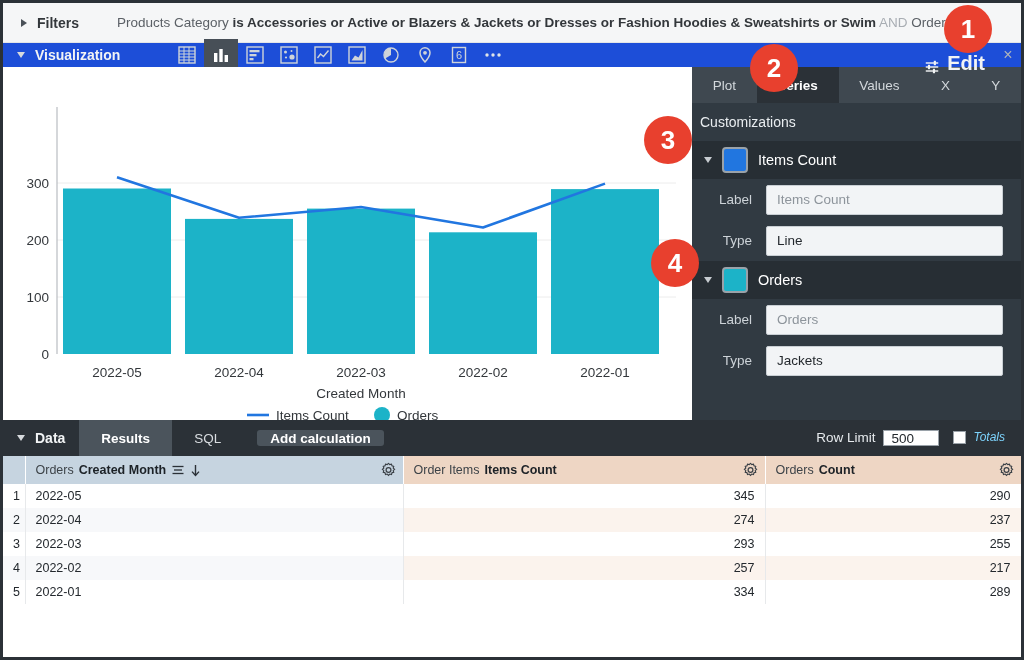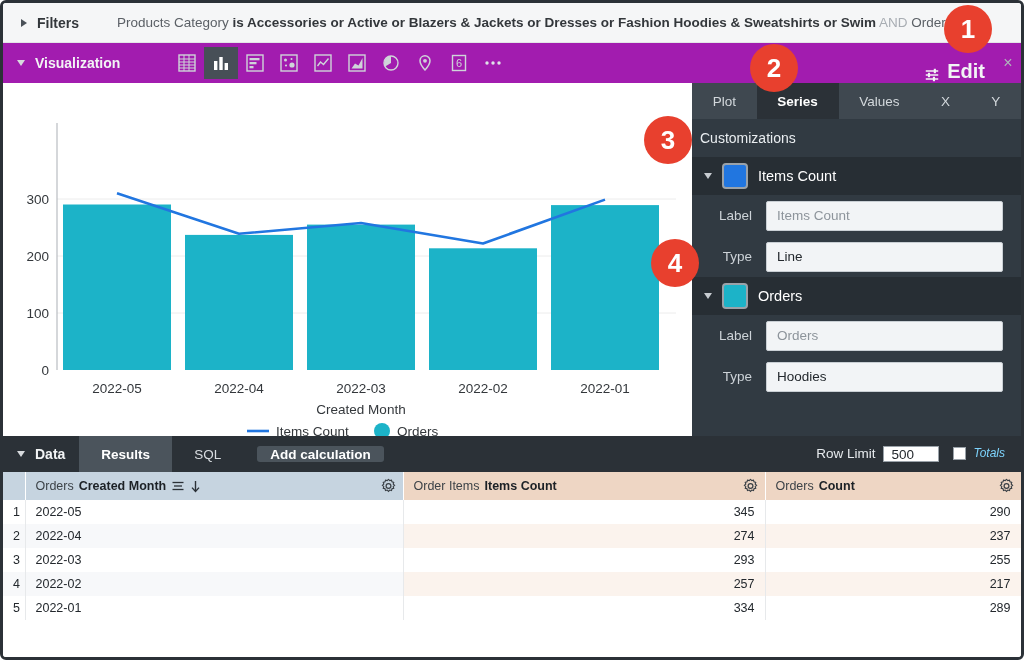--- a/index.html
+++ b/index.html
@@ -7,21 +7,21 @@
     width: 1024px; height: 660px;
     background: #ffffff;
     font-family: "Liberation Sans", sans-serif;
     overflow: hidden;
   }
   #app {
     position: relative;
     width: 1024px; height: 660px;
     background: #ffffff;
     border: 3px solid #2b3137;
-    border-radius: 6px;
+    border-radius: 0;
     overflow: hidden;
   }
 
   
   .filters-bar {
     height: 40px;
     background: #f5f6f7;
     border-bottom: 1px solid #e3e5e7;
     display: flex; align-items: center;
     padding: 0 14px;
@@ -39,22 +39,22 @@
   .filters-expr {
     margin-left: 38px; font-size: 13.5px; color: #5b6066;
     overflow: hidden; white-space: nowrap;
   }
   .filters-expr b { color: #33373b; font-weight: bold; }
   .filters-expr .op { color: #a8adb3; font-weight: normal; }
 
   
   .viz-header {
     position: relative;
-    height: 40px;
-    background: #a21caf;
+    height: 24px;
+    background: #1d4ed8;
     display: flex; align-items: center;
   }
   .viz-title-wrap { display: flex; align-items: center; padding: 0 8px 0 14px; }
   .tri-down {
     width: 0; height: 0;
     border-top: 6px solid #d7dadd;
     border-left: 4.5px solid transparent;
     border-right: 4.5px solid transparent;
     margin-right: 10px;
   }
@@ -404,21 +404,21 @@
         <div class="tri-down-sm"></div>
         <div class="swatch" style="background:#1cb3c8"></div>
         <div class="series-name">Orders</div>
       </div>
       <div class="field-row">
         <div class="field-label">Label</div>
         <div class="field-input placeholder">Orders</div>
       </div>
       <div class="field-row">
         <div class="field-label">Type</div>
-        <div class="field-input value">Hoodies</div>
+        <div class="field-input value">Jackets</div>
       </div>
     </div>
   </div>
 
   <div class="data-bar">
     <div class="data-title-wrap">
       <div class="tri-down"></div>
       <div class="data-title">Data</div>
     </div>
     <div class="data-tab active">Results</div>

